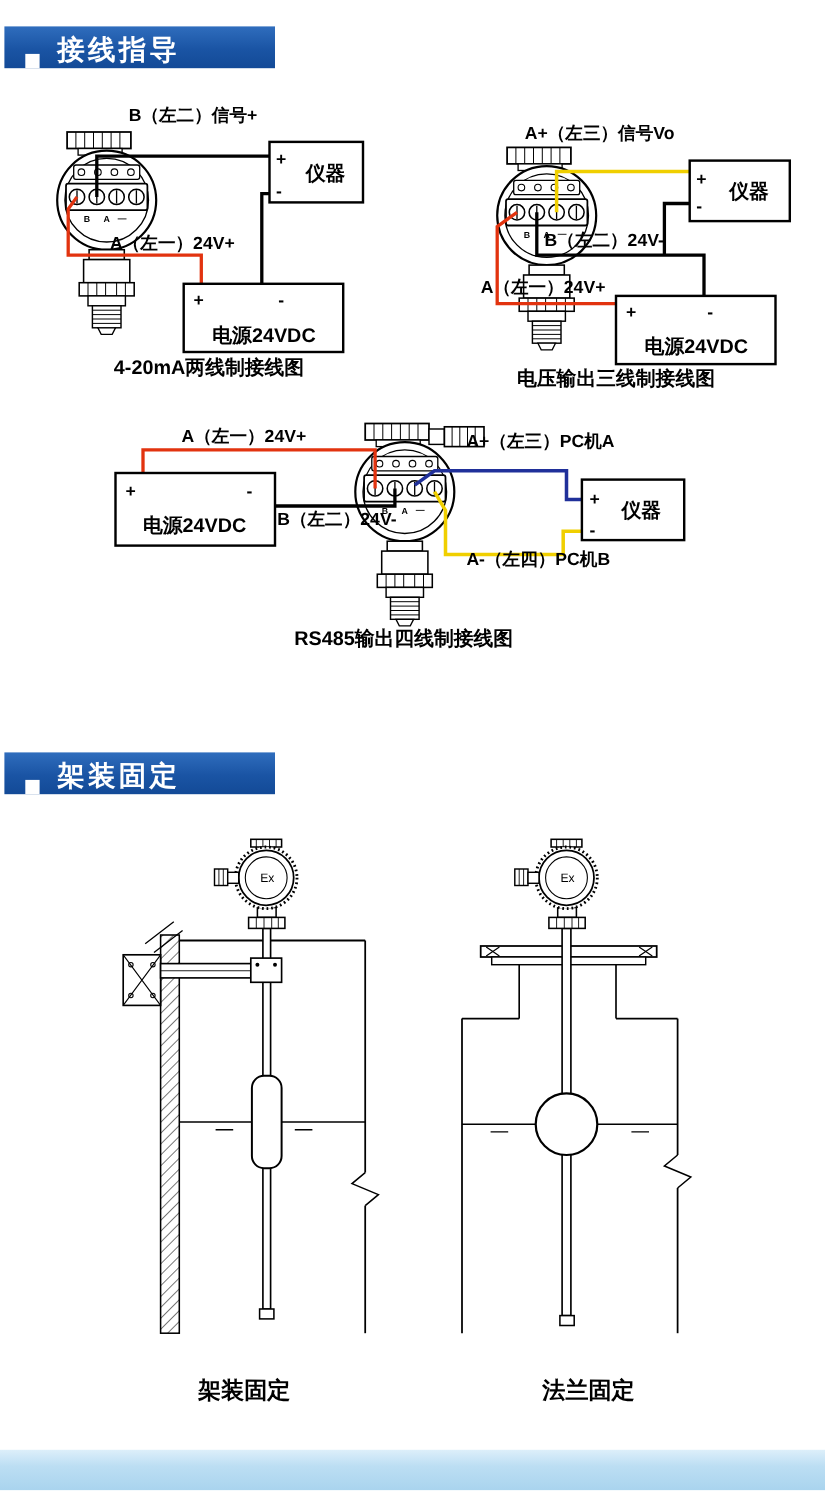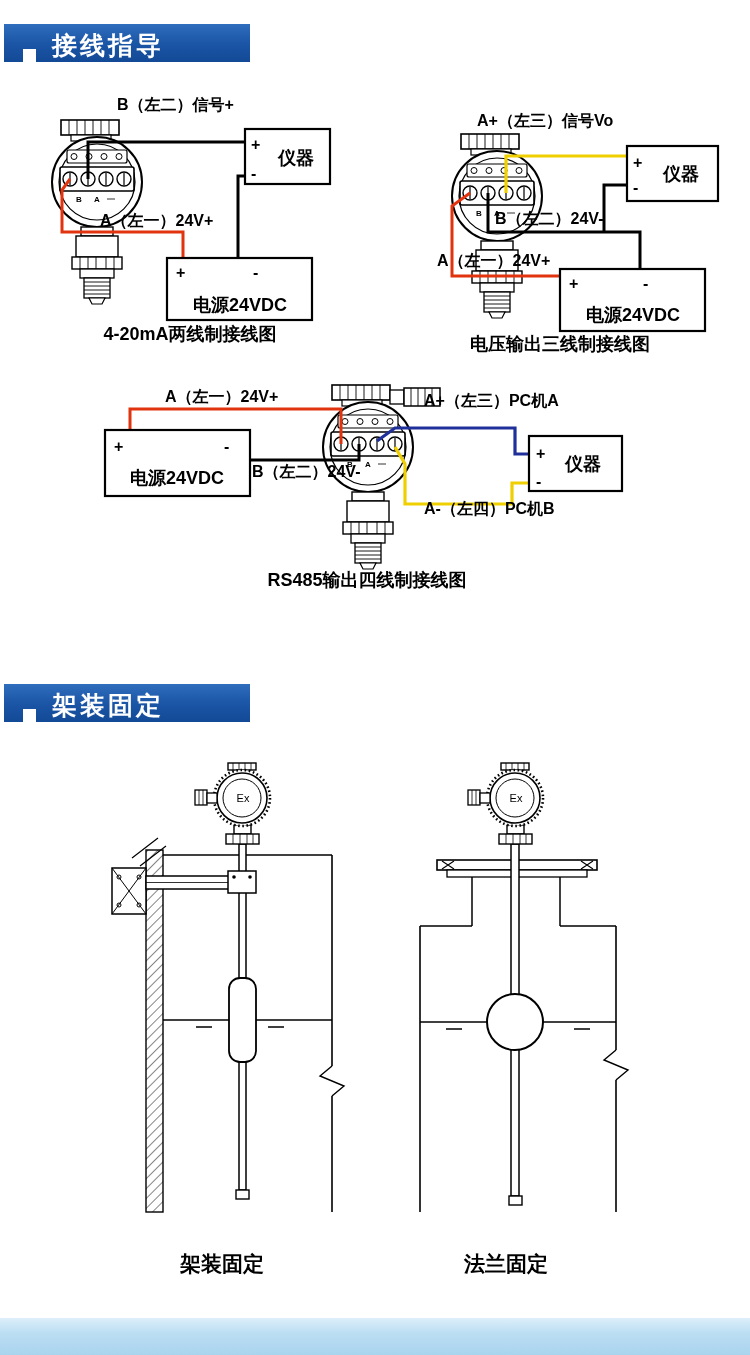--- a/index.html
+++ b/index.html
@@ -18,21 +18,21 @@
   svg text{font-family:"Liberation Sans",sans-serif}
   .lbl{font-size:16px;font-weight:bold;fill:#000}
   .cap{font-size:18px;font-weight:bold;fill:#000}
   .boxlbl{font-size:18px;font-weight:bold;fill:#000}
   .sign{font-size:16px;font-weight:bold;fill:#000}
   .tiny{font-size:8px;font-weight:bold;fill:#000}
   .exlbl{font-size:11px;fill:#000}
 
   .inst-caption{position:absolute;width:160px;text-align:center;font-size:21px;font-weight:bold;top:1250px}
   .inst-caption.left{left:142px}
-  .inst-caption.right{left:426px}
+  .inst-caption.right{left:455px}
 
   .footer-band{position:absolute;left:0;top:1318px;width:750px;height:37px;
     background:linear-gradient(180deg,#ddeffa 0%,#bcdef3 40%,#a9d4ee 100%)}
 </style>
 </head>
 <body>
 
 <div class="page">
 
   <div class="section-header" style="top:24px">

